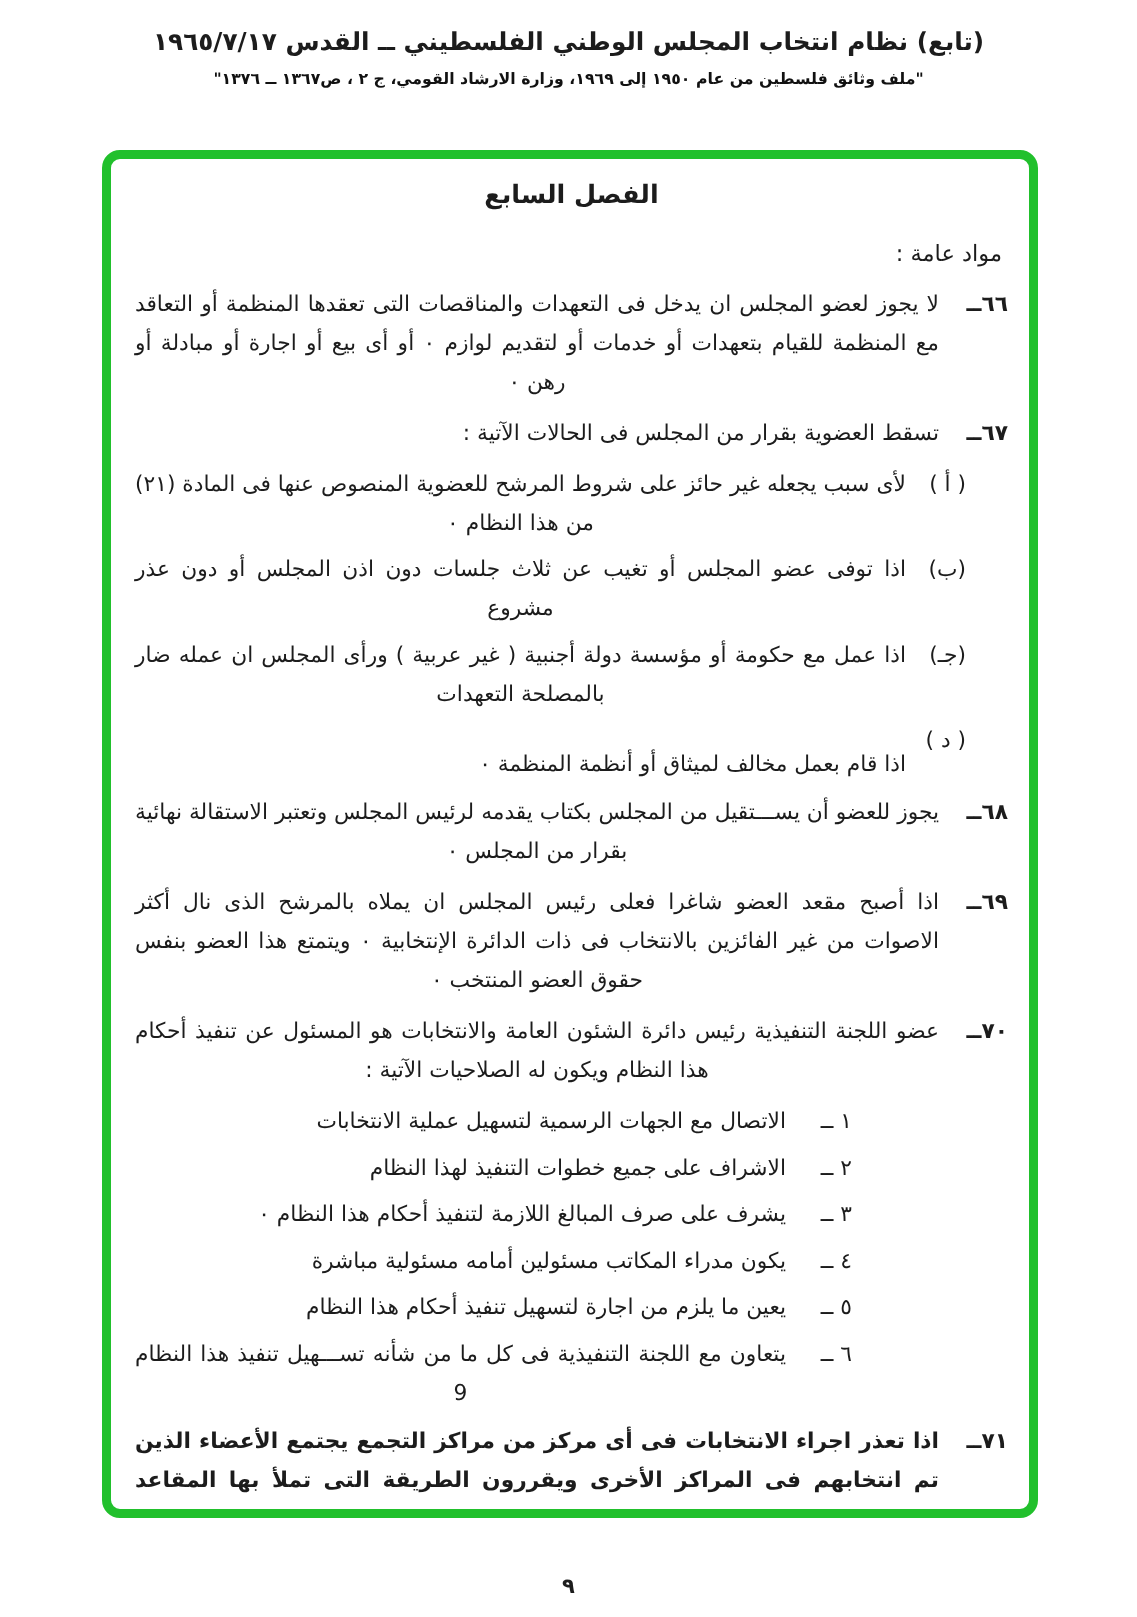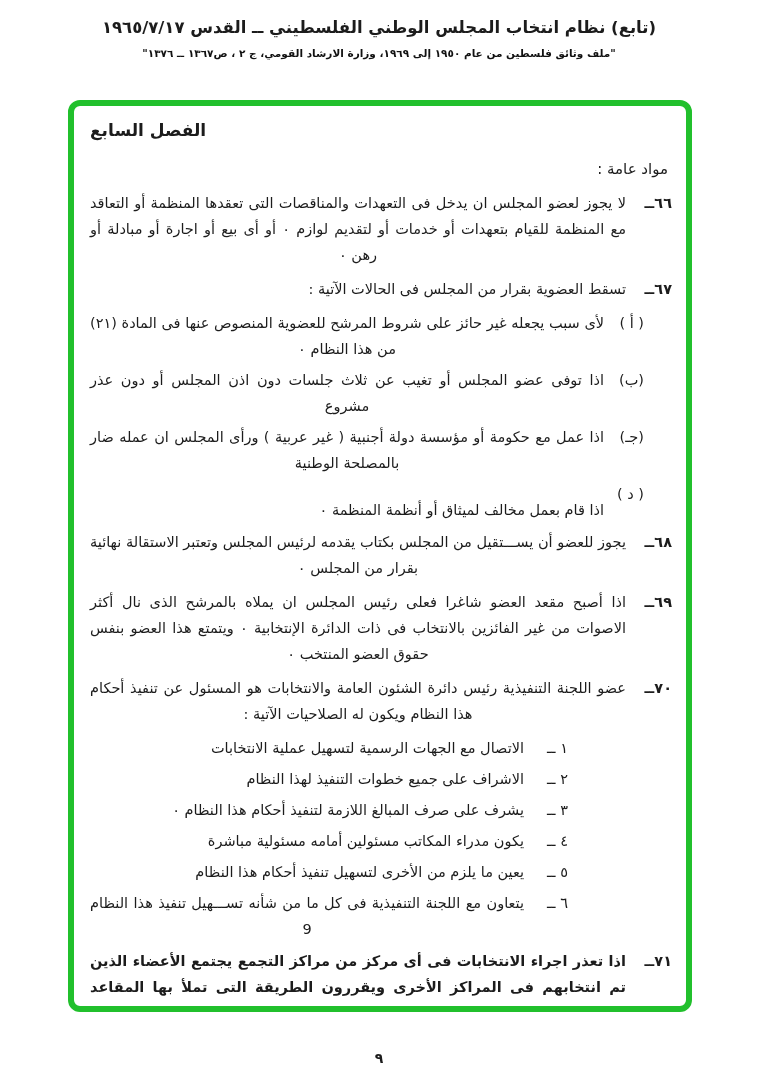--- a/index.html
+++ b/index.html
@@ -10,21 +10,21 @@
     overflow:hidden;
   }
   .header{position:absolute;top:16px;left:0;right:0;text-align:center;direction:rtl;}
   .header-title{font-size:16.5px;font-weight:bold;letter-spacing:0;line-height:24px;}
   .header-subtitle{font-size:10.5px;font-weight:bold;margin-top:7px;color:#111;}
   .frame{
     position:absolute;left:68px;top:100px;width:624px;height:912px;
     box-sizing:border-box;border:6px solid #21c02c;border-radius:12px;
     padding:8px 14px 4px 16px;direction:rtl;overflow:hidden;
   }
-  .chapter{text-align:left;font-weight:bold;font-size:17px;margin:6px 0 20px;}
+  .chapter{text-align:center;font-weight:bold;font-size:17px;margin:6px 0 20px;}
   .section-heading{font-weight:normal;font-size:15px;margin:0 4px 12px 0;text-align:right;}
   .article-block{margin-bottom:6px;}
   .article{display:flex;font-size:14.5px;line-height:26px;margin-bottom:8px;}
   .article .num{flex:0 0 46px;white-space:nowrap;font-weight:600;}
   .jtext{flex:1;text-align:justify;text-align-last:center;}
   .jtext.full-last{text-align-last:justify;font-weight:bold;}
   .subitems{padding-right:28px;}
   .sub{display:flex;font-size:14.5px;line-height:26px;margin-bottom:5px;}
   .sub .lbl{flex:0 0 40px;white-space:nowrap;}
   .sub .stext{flex:1;text-align:justify;text-align-last:center;}
@@ -63,21 +63,21 @@
       <div class="sub">
         <span class="lbl">( أ )</span>
         <div class="stext">لأى سبب يجعله غير حائز على شروط المرشح للعضوية المنصوص عنها فى المادة (٢١) من هذا النظام ٠</div>
       </div>
       <div class="sub">
         <span class="lbl">(ب)</span>
         <div class="stext">اذا توفى عضو المجلس أو تغيب عن ثلاث جلسات دون اذن المجلس أو دون عذر مشروع</div>
       </div>
       <div class="sub">
         <span class="lbl">(جـ)</span>
-        <div class="stext">اذا عمل مع حكومة أو مؤسسة دولة أجنبية ( غير عربية ) ورأى المجلس ان عمله ضار بالمصلحة الوطنية</div>
+        <div class="stext">اذا عمل مع حكومة أو مؤسسة دولة أجنبية ( غير عربية ) ورأى المجلس ان عمله ضار بالمصلحة التعهدات</div>
       </div>
       <div class="sub">
         <span class="lbl">( د )</span>
         <div class="stext single">اذا قام بعمل مخالف لميثاق أو أنظمة المنظمة ٠</div>
       </div>
     </div>
   </div>
 
   <div class="article">
     <span class="num">٦٨ــ</span>
@@ -106,21 +106,21 @@
       <div class="li">
         <span class="lbl">٣ ــ</span>
         <div class="ltext">يشرف على صرف المبالغ اللازمة لتنفيذ أحكام هذا النظام ٠</div>
       </div>
       <div class="li">
         <span class="lbl">٤ ــ</span>
         <div class="ltext">يكون مدراء المكاتب مسئولين أمامه مسئولية مباشرة</div>
       </div>
       <div class="li">
         <span class="lbl">٥ ــ</span>
-        <div class="ltext">يعين ما يلزم من الأخرى لتسهيل تنفيذ أحكام هذا النظام</div>
+        <div class="ltext">يعين ما يلزم من اجارة لتسهيل تنفيذ أحكام هذا النظام</div>
       </div>
       <div class="li">
         <span class="lbl">٦ ــ</span>
         <div class="ltext wrap">يتعاون مع اللجنة التنفيذية فى كل ما من شأنه تســـهيل تنفيذ هذا النظام 9</div>
       </div>
     </div>
   </div>
 
   <div class="article">
     <span class="num">٧١ــ</span>

